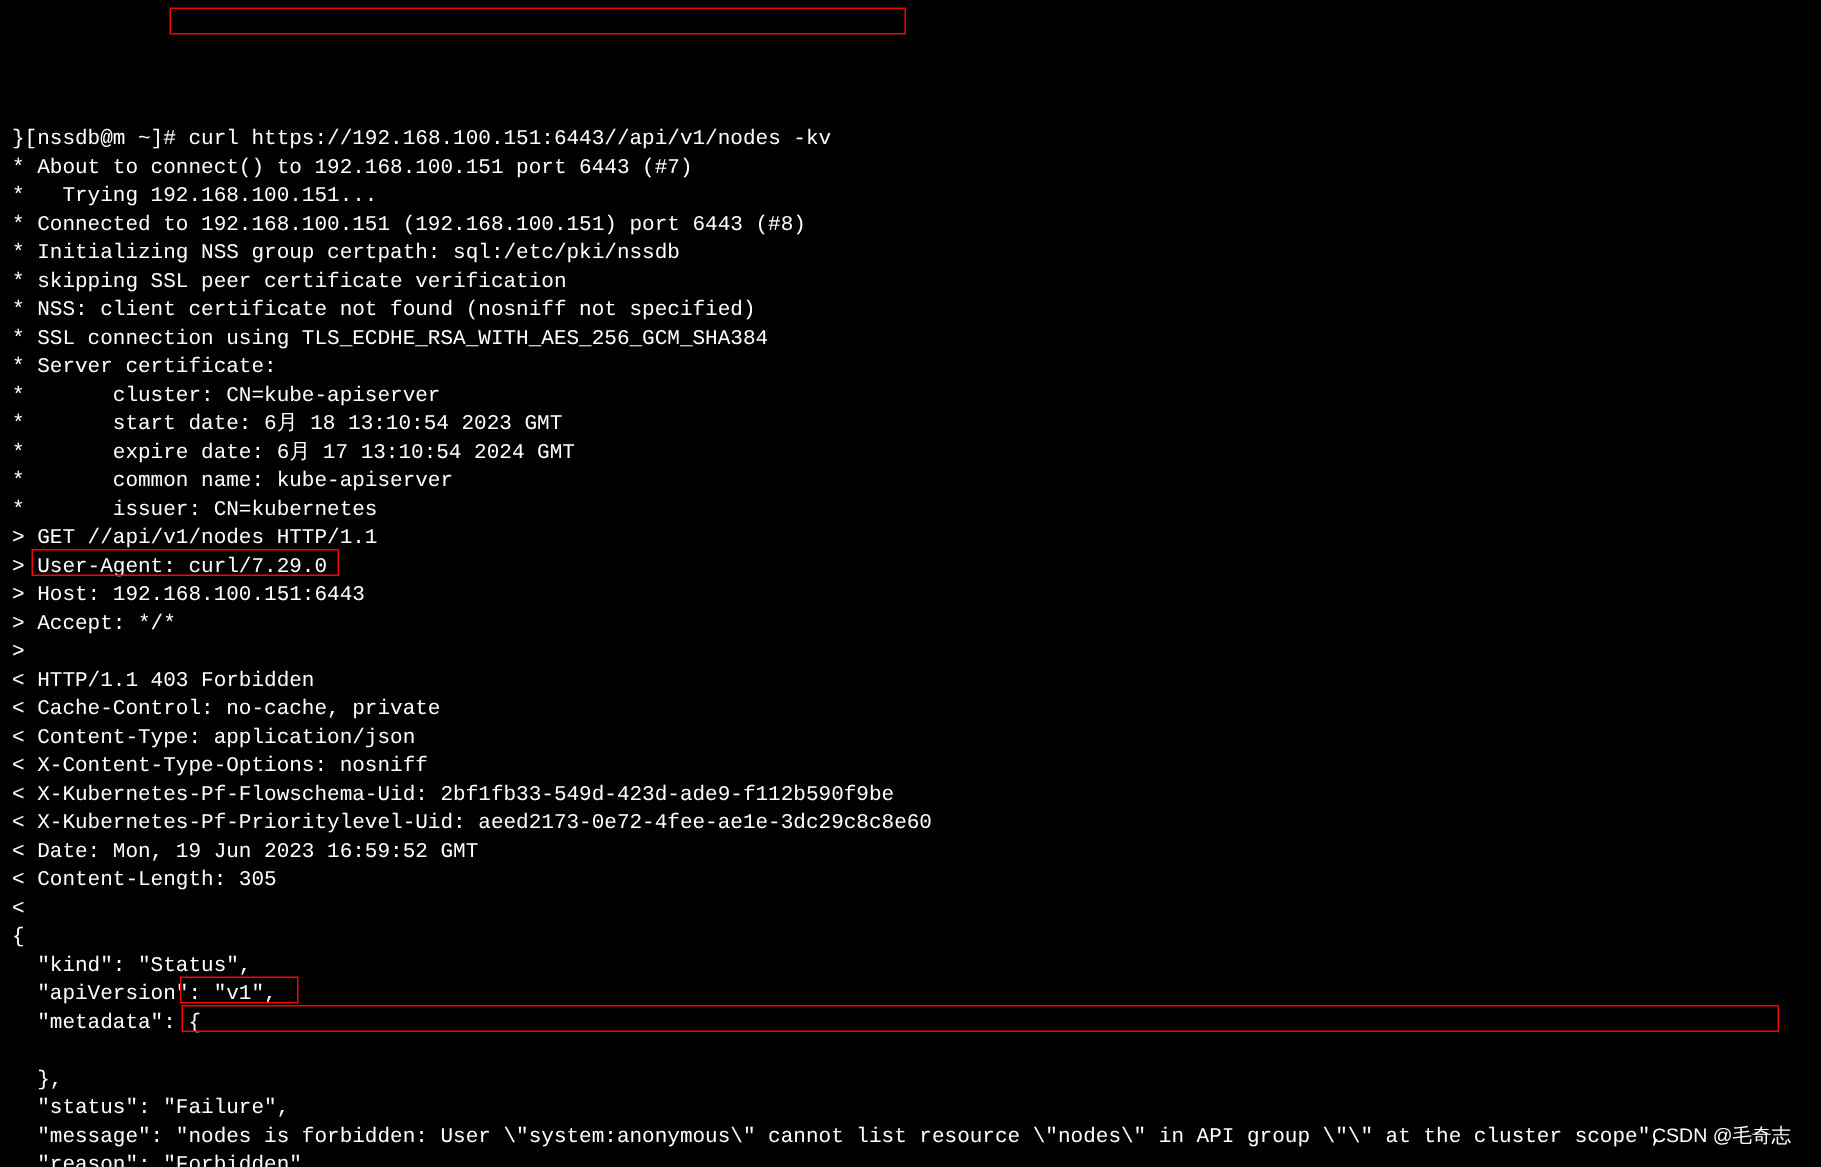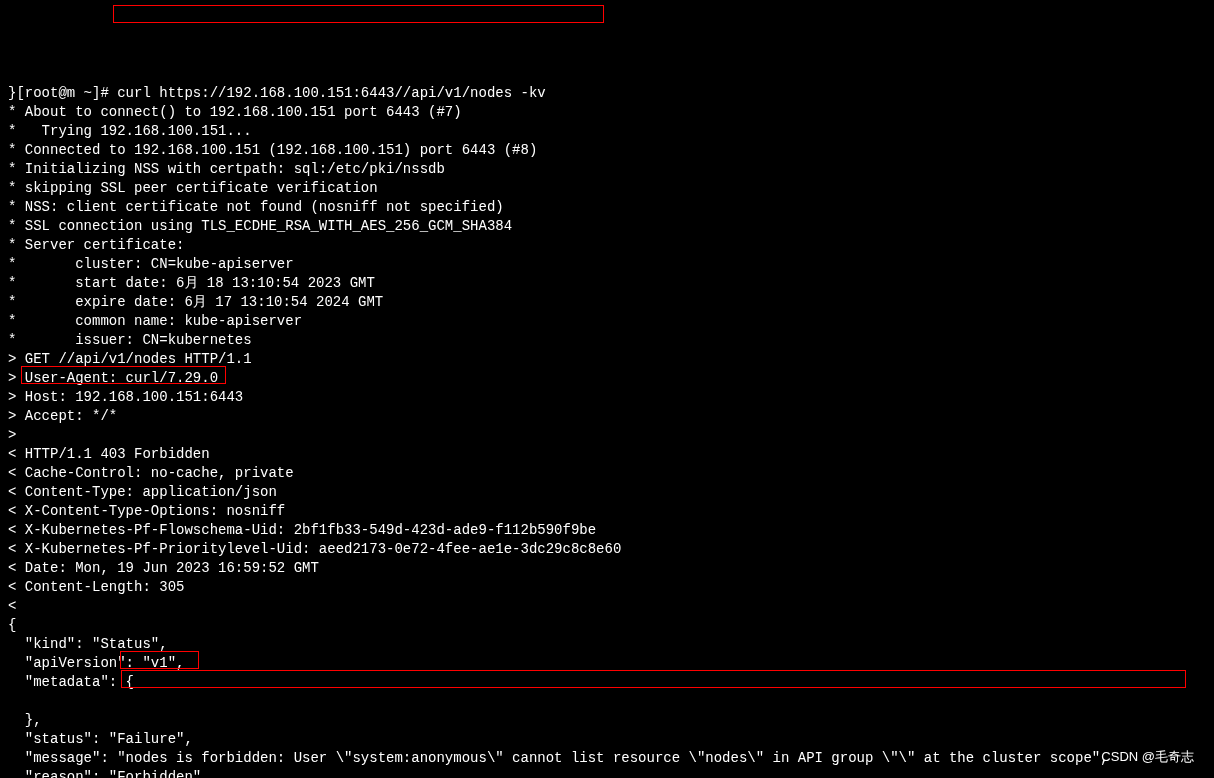--- a/index.html
+++ b/index.html
@@ -66,25 +66,25 @@
       color: #ffffff;
       font-size: 13px;
       font-family: Liberation Sans, sans-serif;
     }
   </style>
 </head>
 <body>
 
 
 
-<div class="terminal-content"><span>}[root@m ~]# </span><span>curl https://192.168.100.151:6443//api/v1/nodes -kv</span>
+<div class="terminal-content"><span>}[nssdb@m ~]# </span><span>curl https://192.168.100.151:6443//api/v1/nodes -kv</span>
 <span>* About to connect() to 192.168.100.151 port 6443 (#7)</span>
 <span>*   Trying 192.168.100.151...</span>
 <span>* Connected to 192.168.100.151 (192.168.100.151) port 6443 (#8)</span>
-<span>* Initializing NSS with certpath: sql:/etc/pki/nssdb</span>
+<span>* Initializing NSS group certpath: sql:/etc/pki/nssdb</span>
 <span>* skipping SSL peer certificate verification</span>
 <span>* NSS: client certificate not found (nosniff not specified)</span>
 <span>* SSL connection using TLS_ECDHE_RSA_WITH_AES_256_GCM_SHA384</span>
 <span>* Server certificate:</span>
 <span>*       cluster: CN=kube-apiserver</span>
 <span>*       start date: 6月 18 13:10:54 2023 GMT</span>
 <span>*       expire date: 6月 17 13:10:54 2024 GMT</span>
 <span>*       common name: kube-apiserver</span>
 <span>*       issuer: CN=kubernetes</span>
 <span>&gt; GET //api/v1/nodes HTTP/1.1</span>

